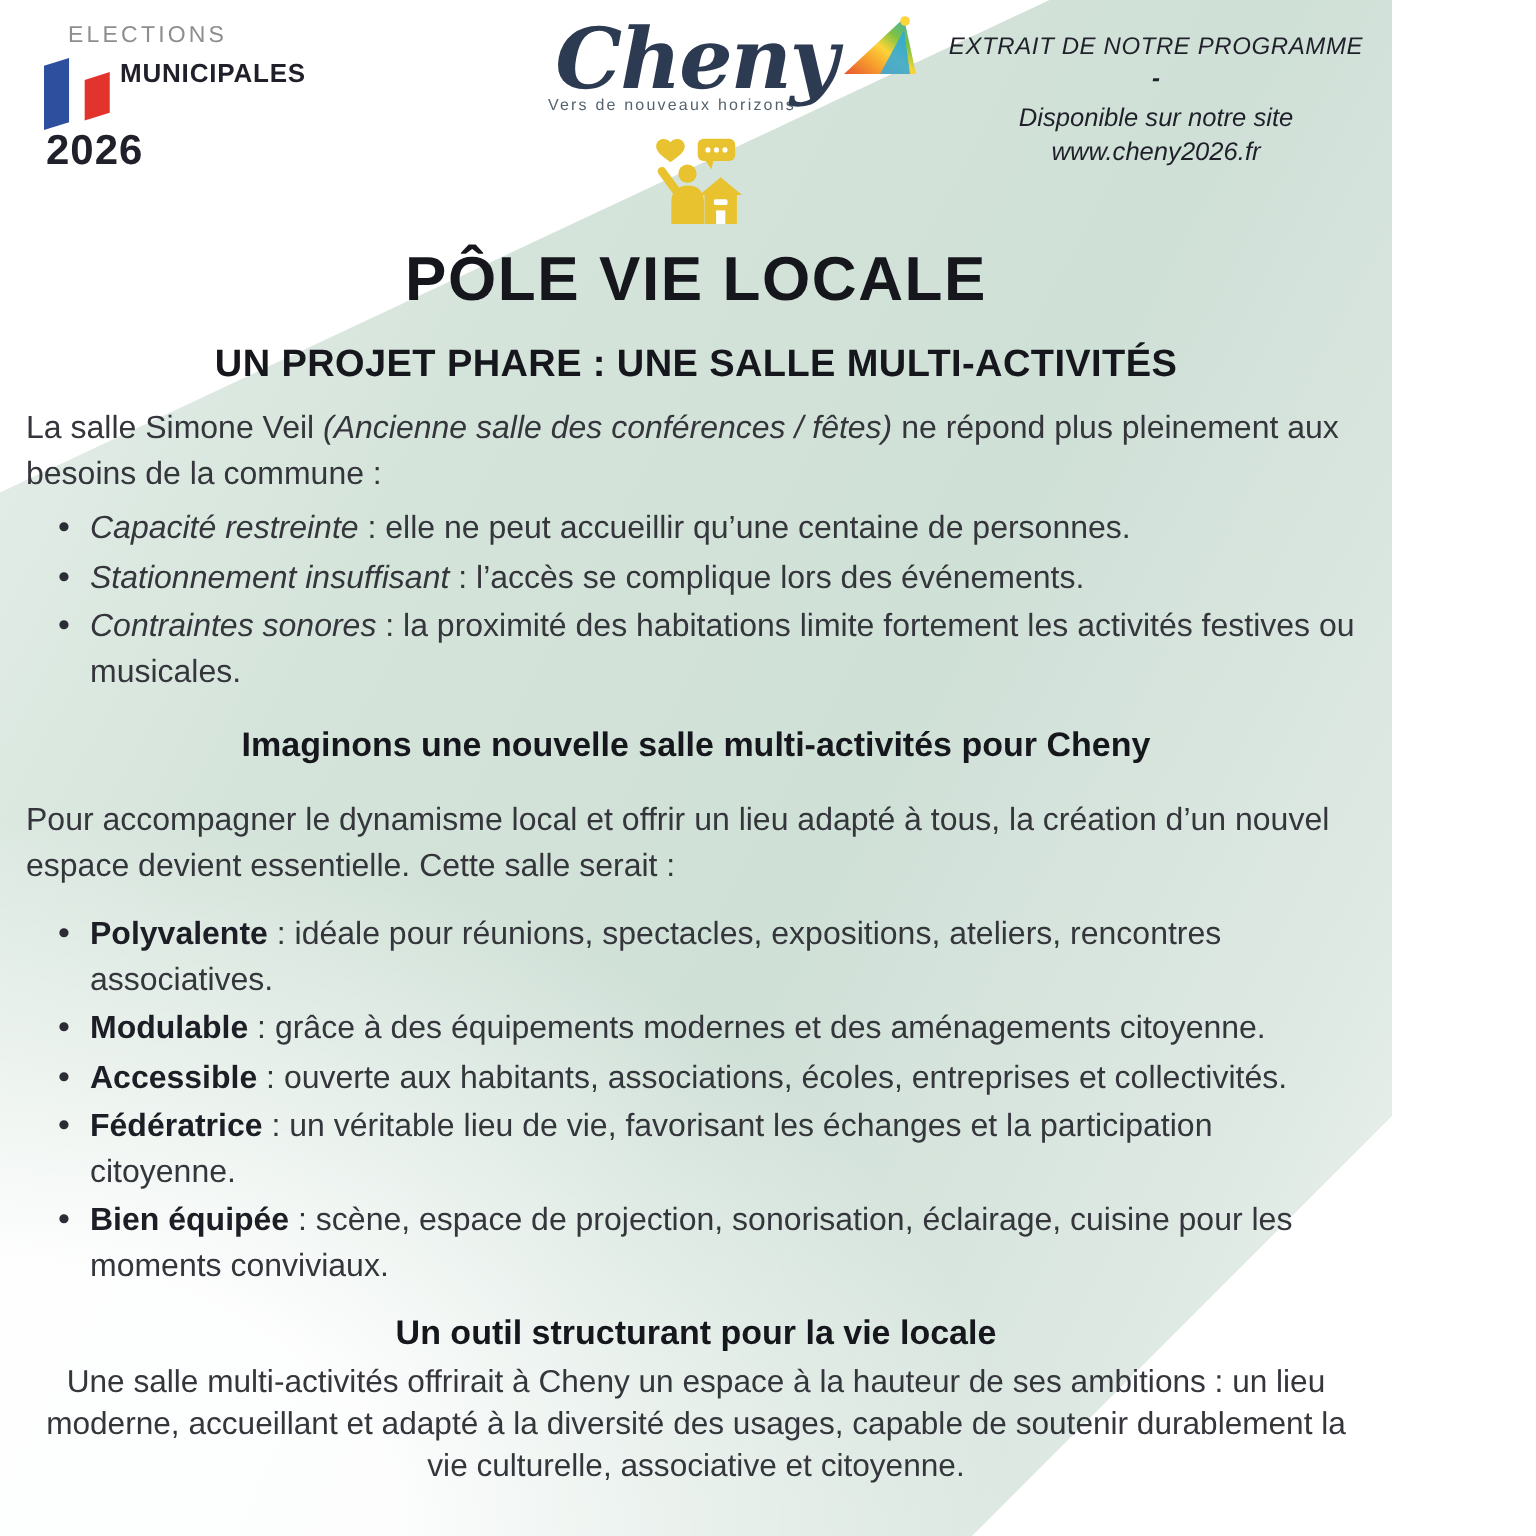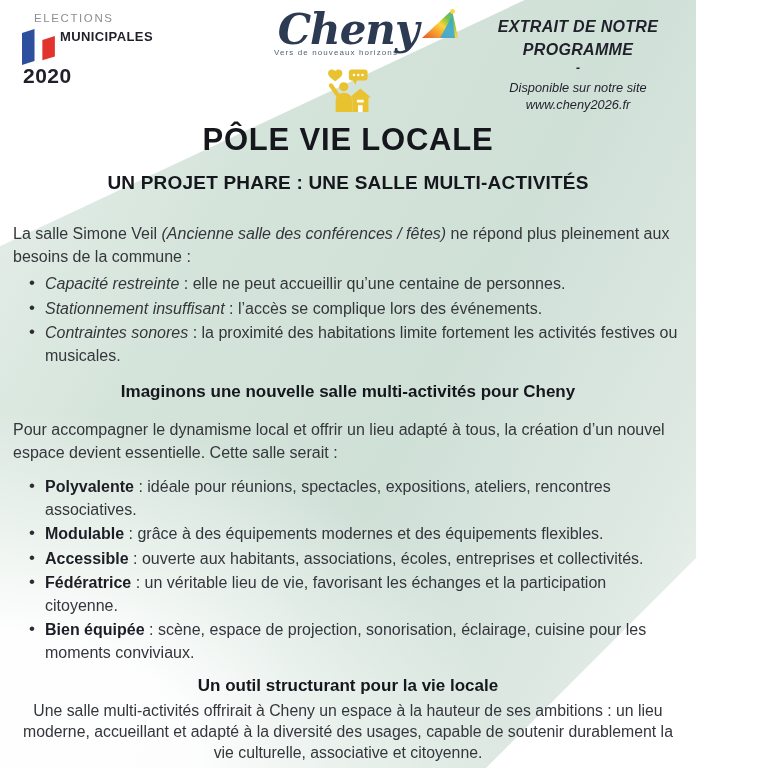--- a/index.html
+++ b/index.html
@@ -35,36 +35,36 @@
 
   .brand{position:absolute;left:50%;top:8px;transform:translateX(-50%);text-align:center;width:230px;}
   .brand-row{position:relative;display:inline-block;}
   .brand-name{font-family:"DejaVu Serif", serif;font-style:italic;font-weight:700;
     font-size:42px;line-height:44px;color:#2c3a52;letter-spacing:-1px;}
   .brand-arrow{position:absolute;right:-44px;bottom:6px;}
   .brand-tagline{margin-top:-4px;margin-left:-24px;font-size:8px;letter-spacing:1.1px;color:#55636f;}
 
   .program-note{position:absolute;right:14px;top:15px;width:208px;text-align:center;
     font-style:italic;color:#1f2029;}
-  .pn-title{font-weight:700;font-size:16px;line-height:1.45;letter-spacing:.3px;}
+  .pn-title{font-weight:400;font-size:12px;line-height:1.45;letter-spacing:.3px;}
   .pn-dash{font-weight:800;font-size:12px;line-height:1.3;}
   .pn-sub{font-size:12.8px;line-height:1.35;margin-top:2px;}
   .pn-url{font-size:12.8px;line-height:1.35;}
 
   .community-icon{position:absolute;left:50%;top:66px;transform:translateX(-50%);}
 
   
   main{padding:116px 13px 0;}
   .title{margin:6px 0 0;text-align:center;font-size:31px;line-height:36px;
     font-weight:800;color:#16171d;letter-spacing:.8px;}
   .subtitle{margin:12px 0 0;text-align:center;font-size:19px;line-height:25px;
     font-weight:800;color:#16171d;letter-spacing:.2px;}
 
   p{margin:0;font-size:16px;line-height:23px;}
-  .intro-lead{margin-top:27px;}
+  .intro-lead{margin-top:8px;}
   .run-italic{font-style:italic;}
 
   ul{list-style:none;margin:5px 0 0;padding:0 0 0 16px;}
   li{position:relative;padding-left:16px;margin-bottom:2px;font-size:16px;line-height:22.5px;}
   li::before{content:"•";position:absolute;left:0;top:-1px;font-size:17px;color:#2c2d34;}
   .term-i{font-style:italic;}
   .term-b{font-weight:800;color:#1d1e25;}
 
   .mid-heading{margin:13px 0 0;text-align:center;font-size:17px;line-height:24px;
     font-weight:800;color:#16171d;}
@@ -86,21 +86,21 @@
 
       <div class="elections-badge">
         <div class="el-line1">ELECTIONS</div>
         <span class="el-flag">
           <svg width="36" height="40" viewBox="0 0 46 48">
             <polygon points="0,6 16,1 16,42 0,47" fill="#2d4f9e"></polygon>
             <polygon points="26,15 42,10 42,36 26,41" fill="#e2332d"></polygon>
           </svg>
         </span>
         <div class="el-line2">MUNICIPALES</div>
-        <div class="el-year">2020</div>
+        <div class="el-year">2026</div>
       </div>
 
       <div class="brand">
         <span class="brand-row">
           <span class="brand-name">Cheny</span>
           <span class="brand-arrow">
             <svg width="42" height="34" viewBox="0 0 42 34">
               <defs>
                 <linearGradient id="rg" x1="0" y1="1" x2="1" y2="0">
                   <stop offset="0" stop-color="#e8542f"></stop>
@@ -156,21 +156,21 @@
         <li><span class="term-i">Stationnement insuffisant</span><span> : l’accès se complique lors des événements.</span></li>
         <li><span class="term-i">Contraintes sonores</span><span> : la proximité des habitations limite fortement les activités festives ou musicales.</span></li>
       </ul>
 
       <h3 class="mid-heading">Imaginons une nouvelle salle multi-activités pour Cheny</h3>
 
       <p class="s2-para">Pour accompagner le dynamisme local et offrir un lieu adapté à tous, la création d’un nouvel espace devient essentielle. Cette salle serait :</p>
 
       <ul class="s2-list">
         <li><span class="term-b">Polyvalente</span><span> : idéale pour réunions, spectacles, expositions, ateliers, rencontres associatives.</span></li>
-        <li><span class="term-b">Modulable</span><span> : grâce à des équipements modernes et des équipements flexibles.</span></li>
+        <li><span class="term-b">Modulable</span><span> : grâce à des équipements modernes et des aménagements citoyenne.</span></li>
         <li><span class="term-b">Accessible</span><span> : ouverte aux habitants, associations, écoles, entreprises et collectivités.</span></li>
         <li><span class="term-b">Fédératrice</span><span> : un véritable lieu de vie, favorisant les échanges et la participation citoyenne.</span></li>
         <li><span class="term-b">Bien équipée</span><span> : scène, espace de projection, sonorisation, éclairage, cuisine pour les moments conviviaux.</span></li>
       </ul>
 
       <h3 class="mid-heading s3-heading">Un outil structurant pour la vie locale</h3>
       <p class="s3-para">Une salle multi-activités offrirait à Cheny un espace à la hauteur de ses ambitions : un lieu moderne, accueillant et adapté à la diversité des usages, capable de soutenir durablement la vie culturelle, associative et citoyenne.</p>
     </main>
   </div>
 </div>

